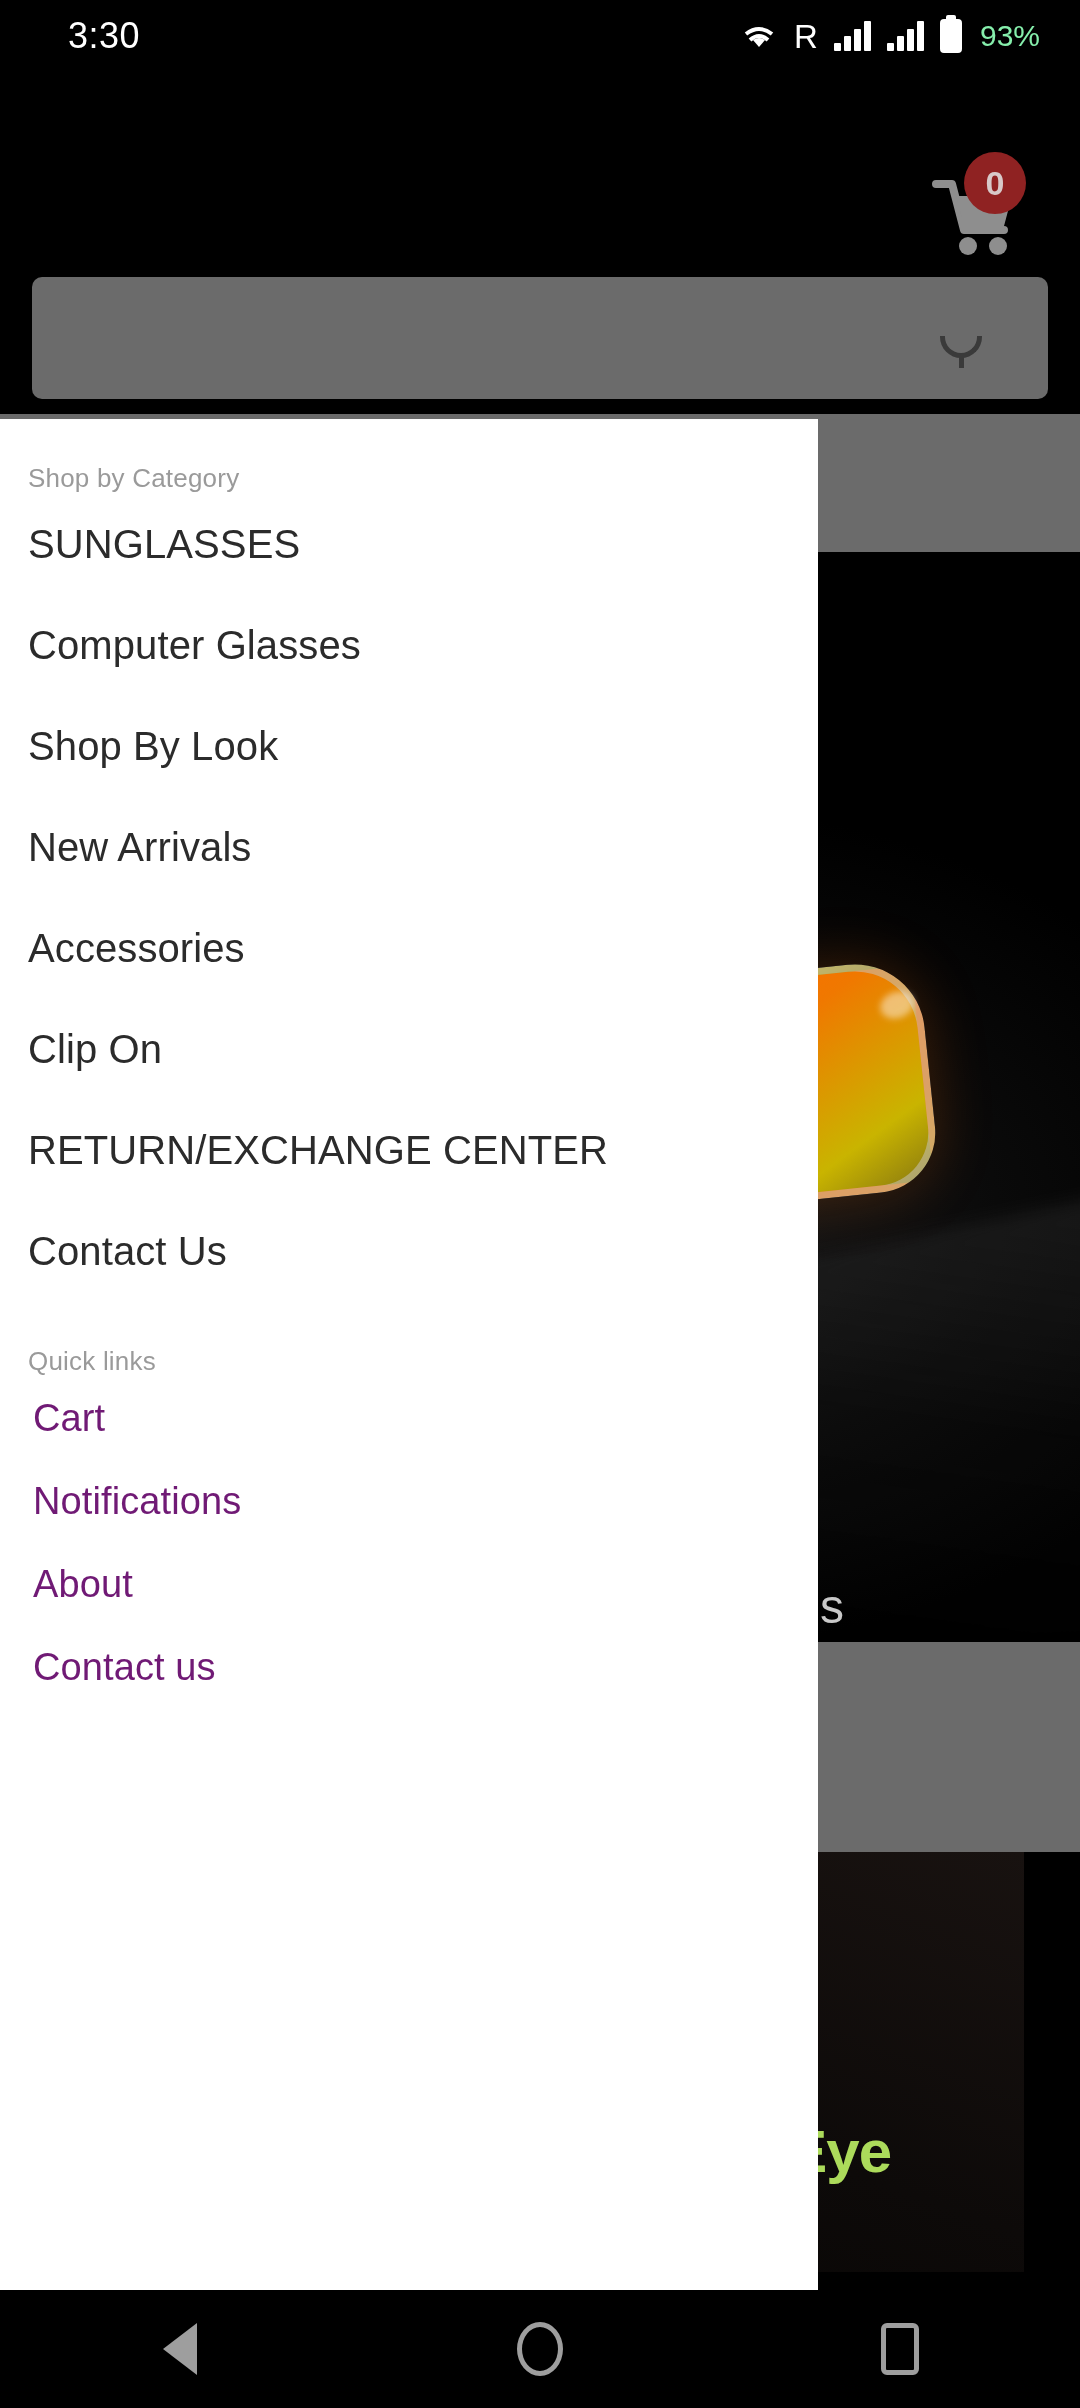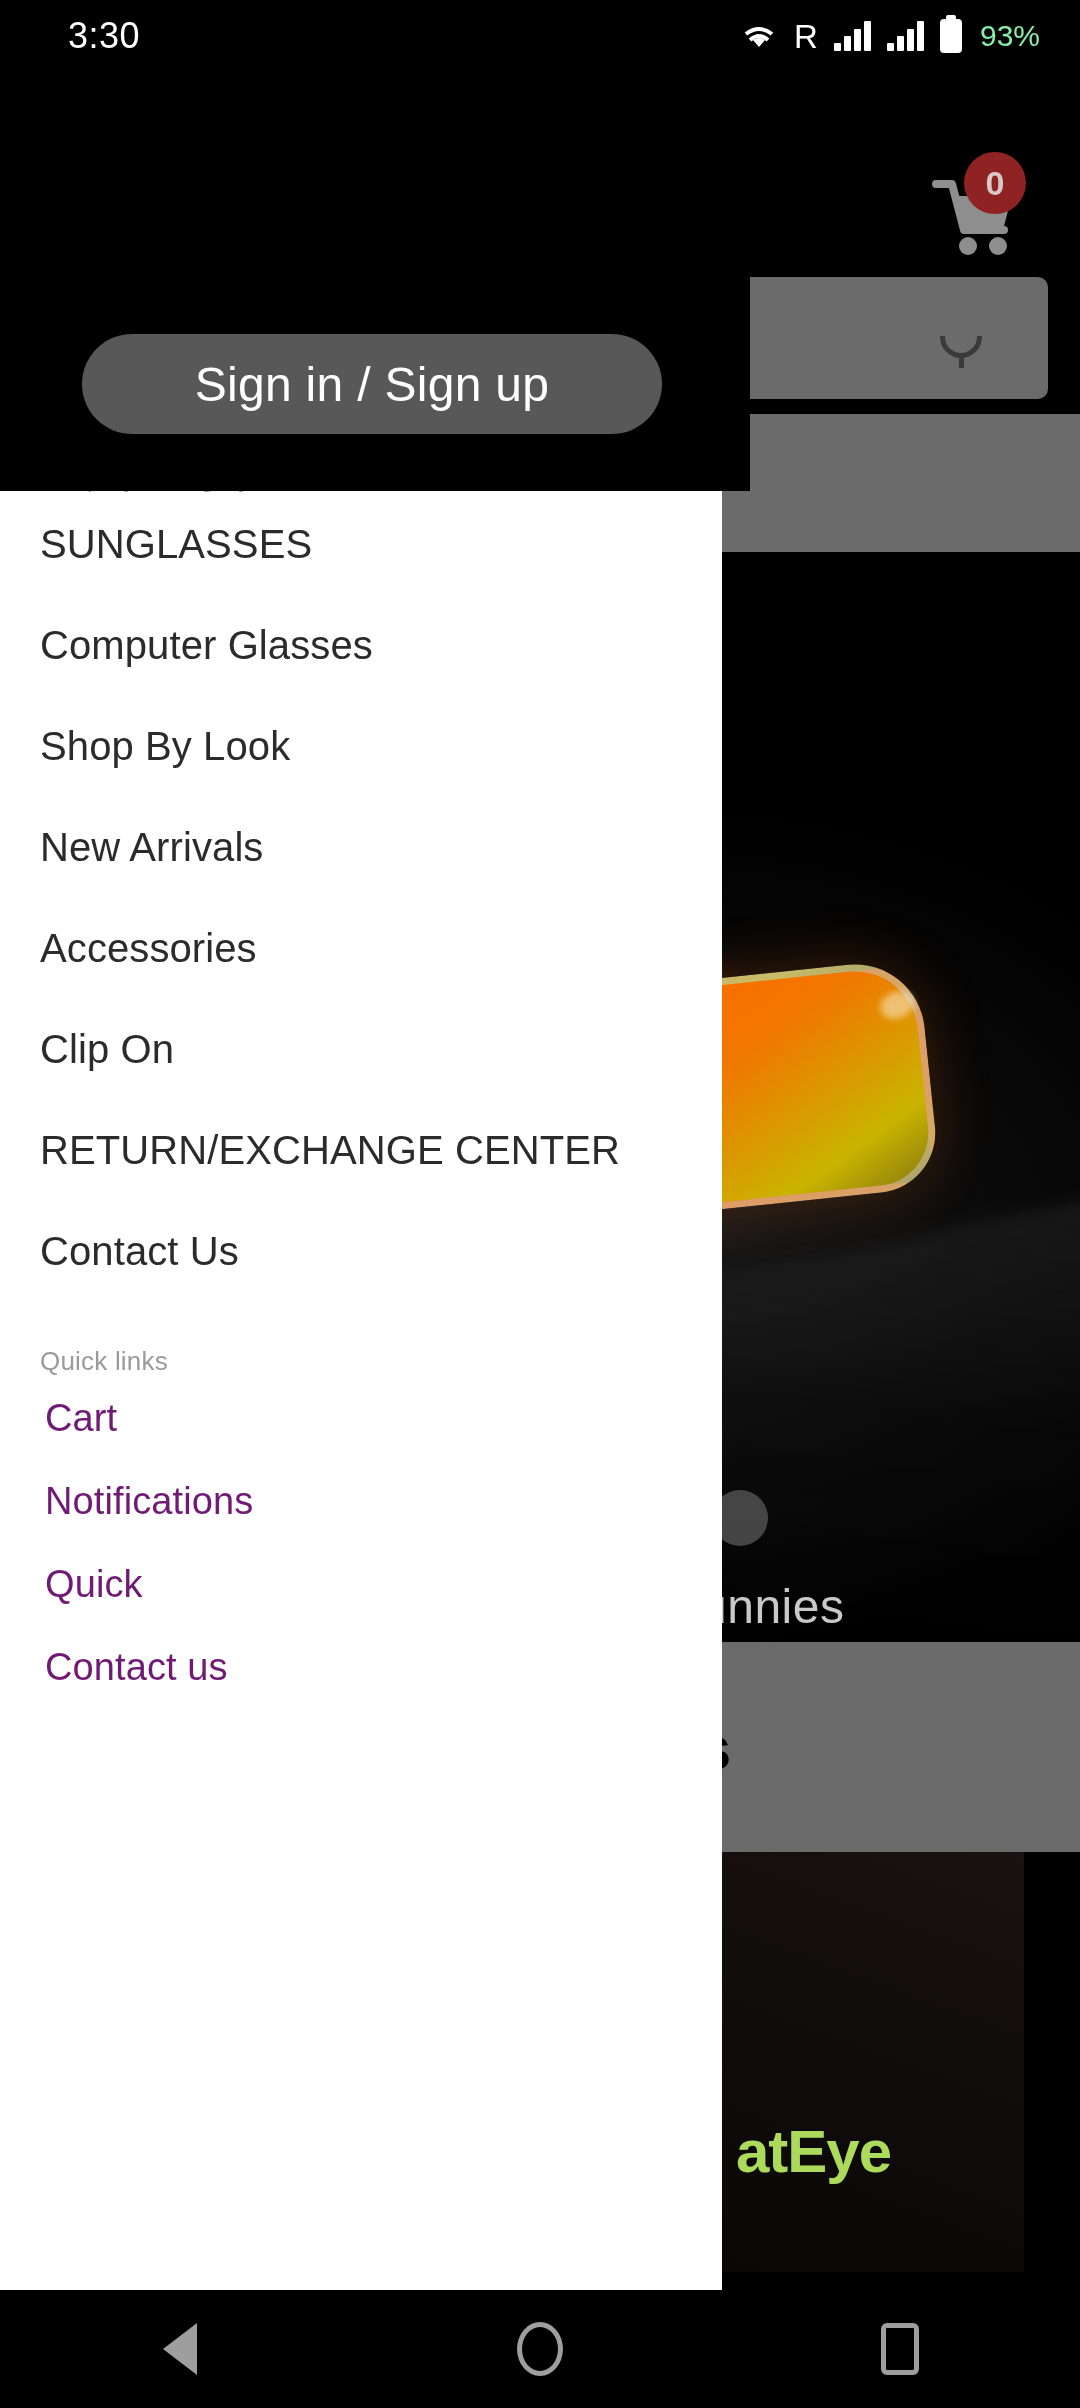--- a/index.html
+++ b/index.html
@@ -156,22 +156,22 @@
   }
   .model-caption {
     position:absolute; left:680px; bottom:86px;
     color:#bef264; font-size:60px; font-weight:bold; letter-spacing:-1px;
     white-space:nowrap; opacity:.9;
   }
 
   
   .scrim { position:absolute; top:0; left:0; width:1080px; height:2290px; background:rgba(0,0,0,0); z-index:20; }
   .drawer {
-    position:absolute; top:419px; left:0; width:722px; height:1871px;
-    background:#fff; z-index:30; overflow:hidden;padding-left:12px;
+    position:absolute; top:419px; left:0; width:818px; height:1871px;
+    background:#fff; z-index:30; overflow:hidden;
   }
   .drawer-head {
     position:absolute; top:0; left:0; width:750px; height:419px;
     background:#000; z-index:31;
   }
   .signin-btn {
     position:absolute; left:82px; top:262px;
     width:580px; height:100px; border-radius:50px;
     background:#585858; border:none; cursor:pointer;
     color:#fff; font-size:48px; font-weight:400;
@@ -299,29 +299,26 @@
       <div class="menu-item">New Arrivals</div>
       <div class="menu-item">Accessories</div>
       <div class="menu-item">Clip On</div>
       <div class="menu-item">RETURN/EXCHANGE CENTER</div>
       <div class="menu-item">Contact Us</div>
 
       <div class="sec-label">Quick links</div>
 
       <div class="quick-item">Cart</div>
       <div class="quick-item">Notifications</div>
-      <div class="quick-item">Quick</div>
+      <div class="quick-item">About</div>
       <div class="quick-item">Contact us</div>
 
     </div>
   </div>
 
-  <div class="drawer-head" style="top:72px;">
-    <button class="signin-btn">Sign in / Sign up</button>
-  </div>
 
   <div class="navbar">
     <div class="nav-btn">
       <span class="nav-back"></span>
     </div>
     <div class="nav-btn">
       <span class="nav-home"></span>
     </div>
     <div class="nav-btn">
       <span class="nav-recent"></span>

